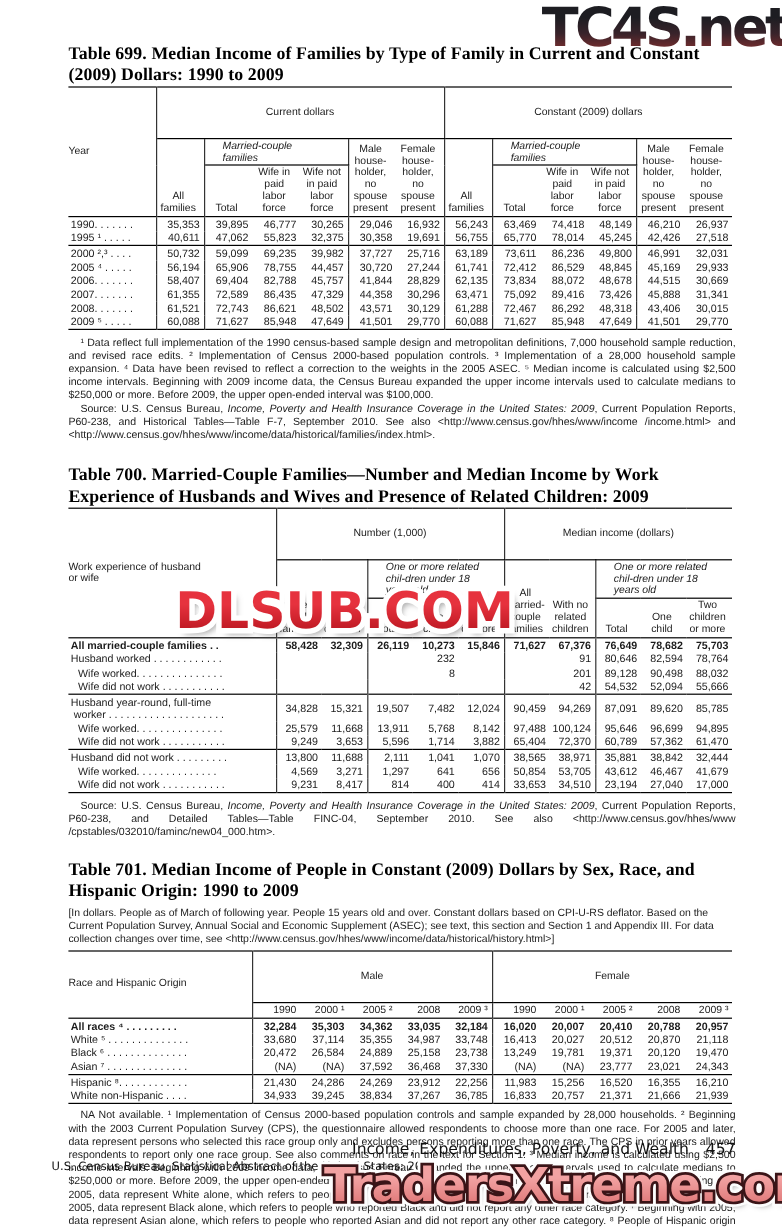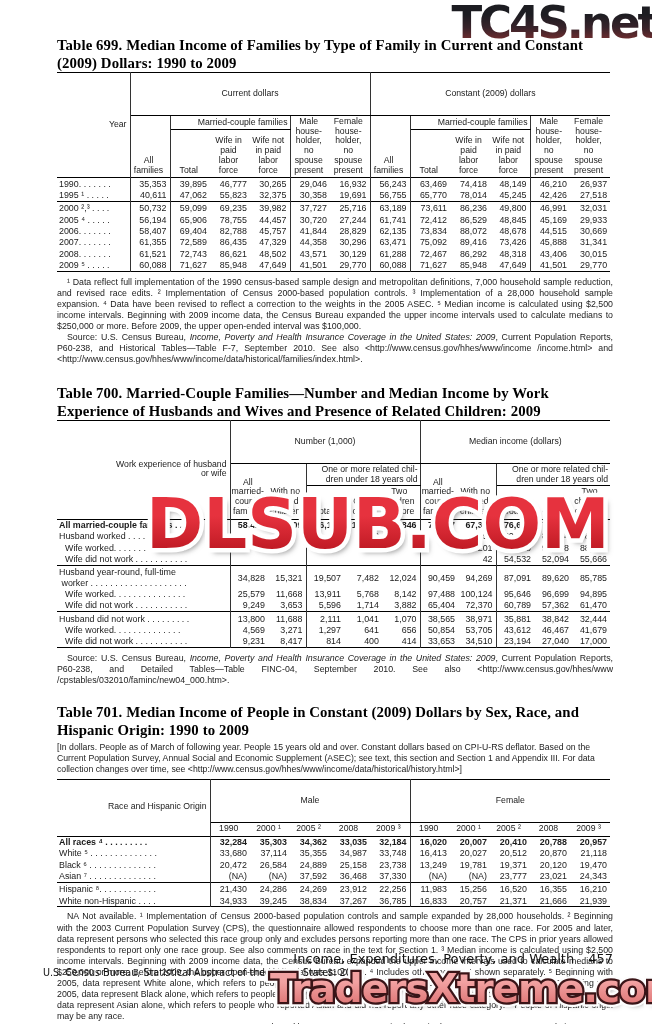--- a/index.html
+++ b/index.html
@@ -20,29 +20,29 @@
 
   
   table{border-collapse:collapse;table-layout:fixed;width:553px;
         border-top:1.4px solid #000;border-bottom:1.4px solid #000;}
   thead{border-bottom:1px solid #000;}
   th{font-weight:normal;font-size:8.7px;line-height:1.12;color:#1b1b1b;
      vertical-align:bottom;padding:1px 3px 2px 0;}
   td{font-size:8.9px;line-height:1.16;text-align:right;padding:.5px 3px .5px 0;
      overflow:hidden;}
   .grp{text-align:center;vertical-align:middle;border-bottom:1px solid #000;padding:16px 0;}
-  .subgrp{text-align:right;vertical-align:middle;border-bottom:1px solid #000;padding:1px 2px;}
-  .stub-h{text-align:right;vertical-align:middle;}
+  .subgrp{text-align:left;vertical-align:middle;border-bottom:1px solid #000;padding:1px 15px;font-style:italic;}
+  .stub-h{text-align:left;vertical-align:middle;}
   .stub-h span{display:inline-block;}
   .vr{border-right:1px solid #333;}
   td.stub{text-align:left;padding-left:2px;white-space:pre-wrap;}
   td.stub.ind{padding-left:8px;}
   tr.bold td{font-weight:bold;}
   tr.sep td{border-top:1px solid #000;padding-top:1.5px;}
-  .yr{text-align:center;}
+  .yr{text-align:right;}
 
   .t699{margin-bottom:5px;}
   .t700{margin-bottom:5px;}
   .t701{margin-bottom:4px;}
 
   
   .fn{font-size:8.8px;line-height:1.255;text-align:justify;color:#1b1b1b;margin:0 0 0 0;}
   .fn p{margin:0;text-indent:10px;}
   .fn .it{font-style:italic;}
   .sect-gap{height:19px;}
@@ -55,21 +55,21 @@
   .footer-left{position:absolute;top:967px;left:43px;font-size:9.6px;color:#111;
     font-family:"DejaVu Sans",sans-serif;}
 
   
   .wm{position:absolute;font-family:"DejaVu Sans",sans-serif;font-weight:800;white-space:nowrap;}
   .wm-top{top:-4px;right:-4px;font-size:45px;letter-spacing:-3px;
     background:linear-gradient(#1d1d22 35%,#38232a 60%,#6e2c2e 82%,#8a403c);
     -webkit-background-clip:text;background-clip:text;color:transparent;z-index:9;}
   .wm-stack{z-index:8;}
   .wm-stack span{position:absolute;left:0;top:0;white-space:nowrap;}
-  .wm-mid{left:146px;top:484px;font-size:69px;letter-spacing:0px;width:340px;height:62px;}
+  .wm-mid{left:146px;top:484px;font-size:42px;letter-spacing:0px;width:340px;height:62px;}
   .wm-mid .s-stroke{color:#fff;-webkit-text-stroke:9px #ffffff;
     text-shadow:4px 5px 5px rgba(90,90,90,.55);}
   .wm-mid .s-fill{background:linear-gradient(#e6323e 40%,#b01019);
     -webkit-background-clip:text;background-clip:text;color:transparent;
     text-shadow:none;}
   .wm-bot{left:270px;top:966px;font-size:39px;letter-spacing:-1px;width:390px;height:52px;}
   .wm-bot .s-stroke{color:#fff;-webkit-text-stroke:9px #fdfdfd;
     text-shadow:3px 4px 4px rgba(95,95,95,.5);}
   .wm-bot .s-dark{color:#3a1417;-webkit-text-stroke:4.5px #3a1417;}
   .wm-bot .s-fill{background:linear-gradient(#f2a2a2 35%,#d96a6a);

